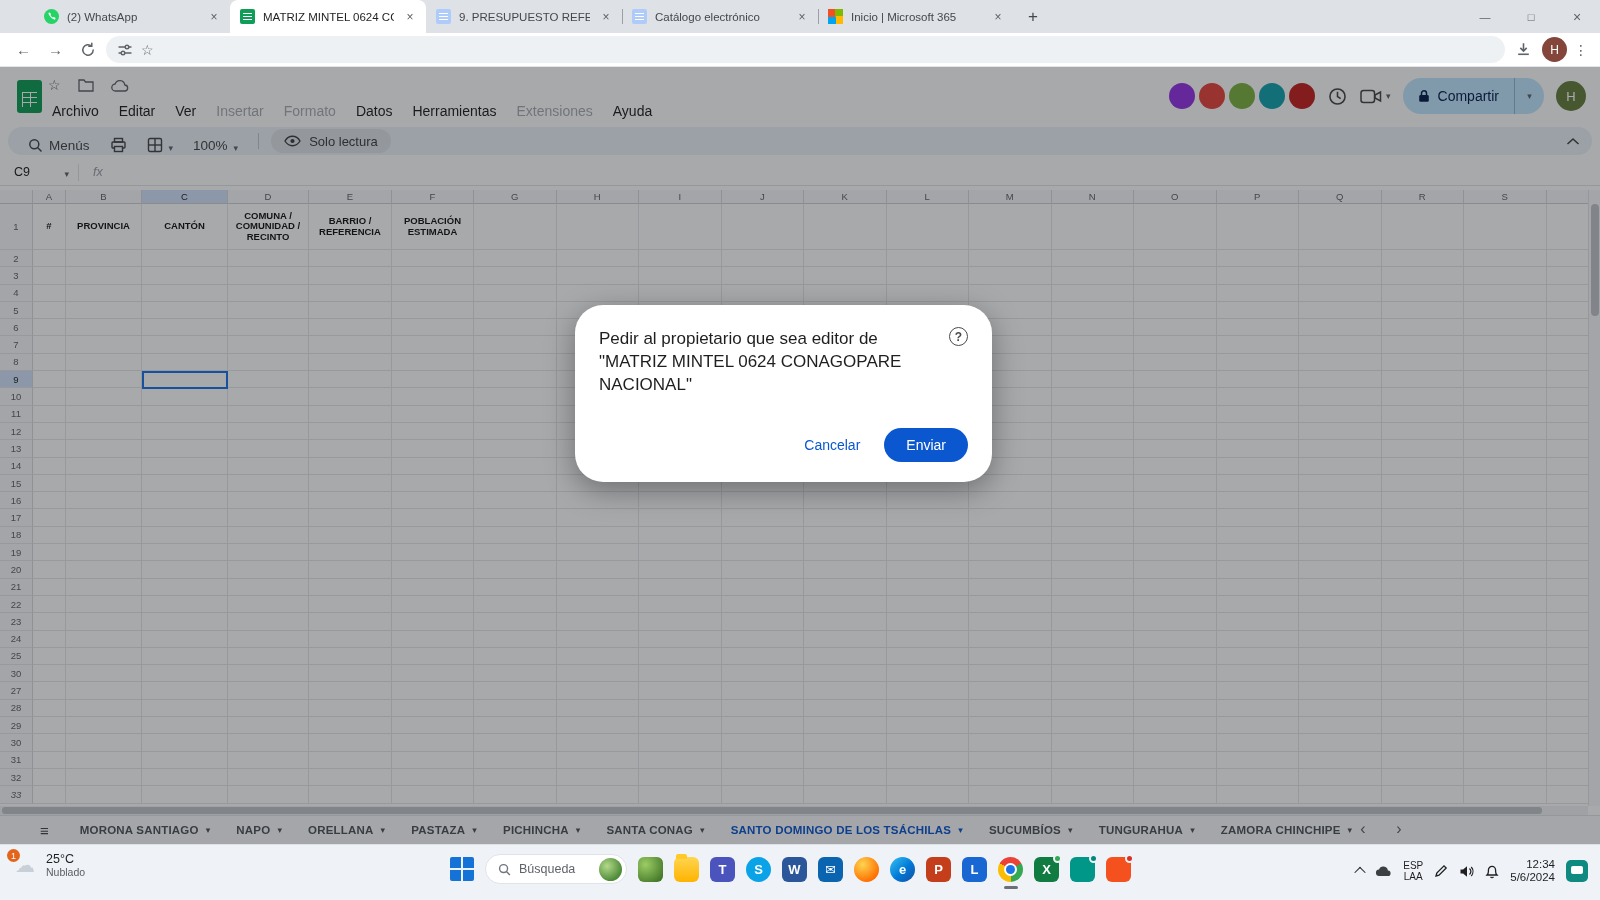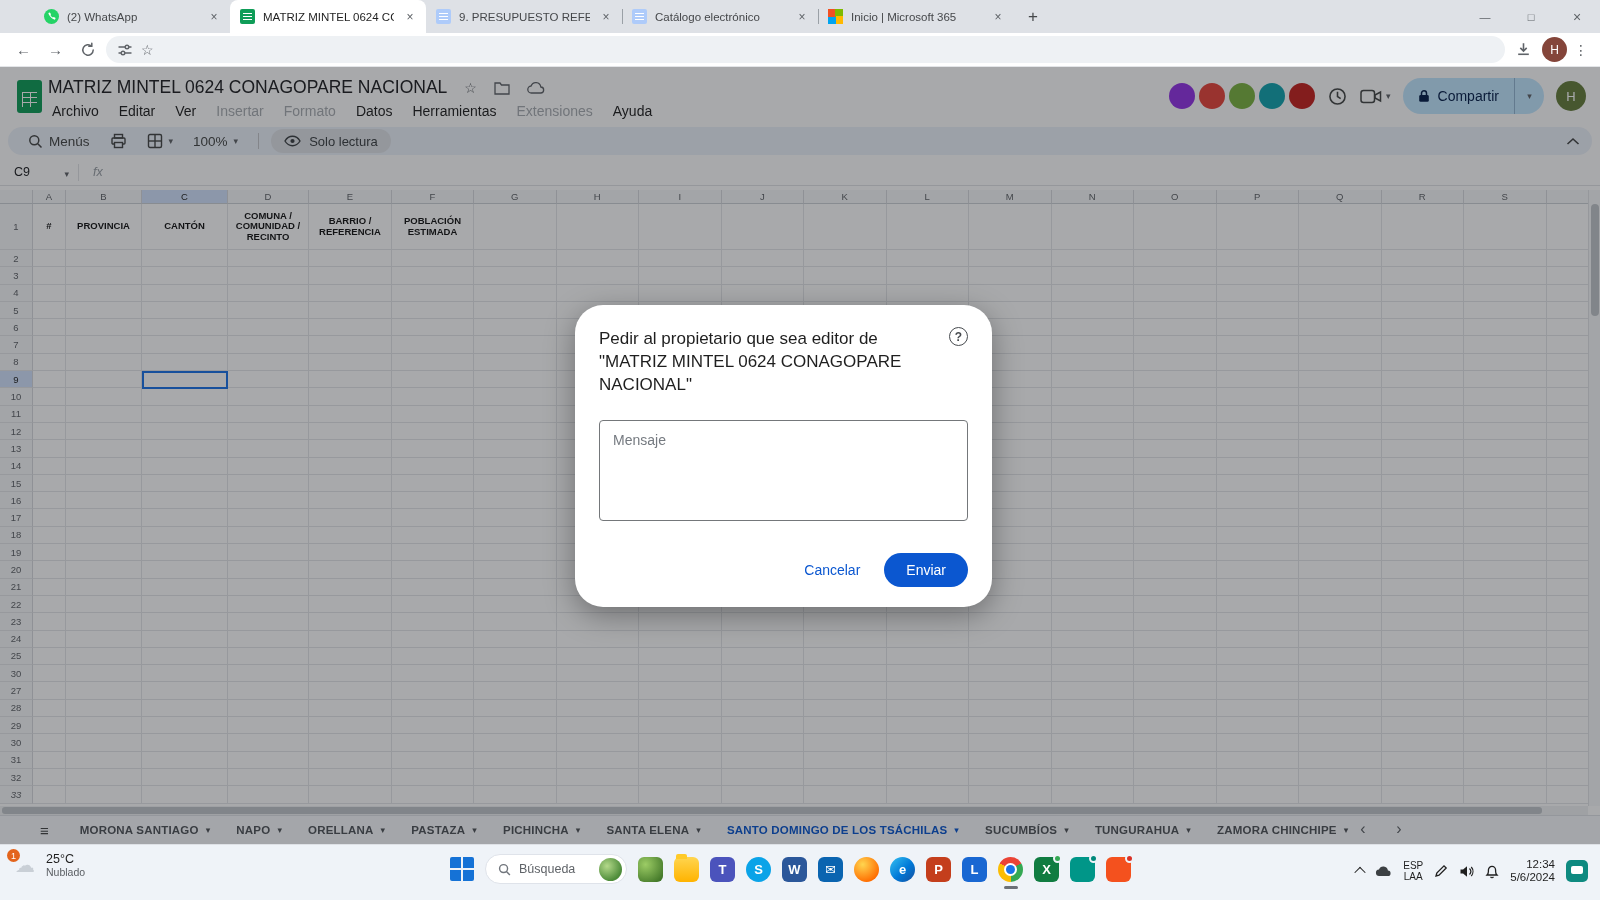--- a/index.html
+++ b/index.html
@@ -49,21 +49,21 @@
 #collabs{display:flex;gap:4px}
 .collab{width:26px;height:26px;border-radius:50%}
 #cam-group{display:flex;align-items:center;gap:4px;color:#444746}
 .caret{font-size:9px;color:#5f6368}
 #share-btn{display:flex;height:36px;border-radius:18px;overflow:hidden;background:#c2e7ff}
 #share-main{display:flex;align-items:center;gap:8px;padding:0 15px;font-size:14px;font-weight:500;color:#041e49}
 #share-caret{width:30px;display:flex;align-items:center;justify-content:center;border-left:1px solid rgba(4,30,73,.25)}
 #sheets-avatar{width:30px;height:30px;border-radius:50%;background:#667d3c;color:#fff;font-size:13px;display:flex;align-items:center;justify-content:center}
 
 #toolbar{position:absolute;left:8px;right:8px;top:60px;height:28px;background:#edf2fa;border-radius:14px;display:flex;align-items:center;padding:0 12px;gap:4px;color:#444746}
-.tbtn{height:24px;display:flex;align-items:center;gap:6px;padding:0 8px;border-radius:12px;font-size:13.5px;color:#444746}
+.tbtn{height:24px;display:flex;align-items:flex-end;gap:6px;padding:0 8px;border-radius:12px;font-size:13.5px;color:#444746}
 .tsep{width:1px;height:16px;background:#c4c7cb;margin:0 8px}
 #ro-pill{height:24px;background:#dfe3e8;border-radius:12px;display:flex;align-items:center;gap:8px;padding:0 13px;font-size:13px;color:#3c4043}
 #tb-collapse{margin-left:auto;display:flex;align-items:center}
 
 #formulabar{position:absolute;left:0;right:0;top:92px;height:27px;display:flex;align-items:center;border-bottom:1px solid #e1e3e6}
 #namebox{width:78px;display:flex;align-items:flex-end;padding:0 9px 0 14px;font-size:12.5px;color:#202124}
 #namebox .caret{margin-left:auto}
 .fxsep{width:1px;height:17px;background:#e1e3e6}
 #fx{font-style:italic;font-size:12.5px;color:#9aa0a6;padding:0 14px}
 
@@ -203,21 +203,20 @@
           <path d="M3 12.5h10" stroke="#5f6368" stroke-width="1.5"></path>
         </svg>
       </span>
     <div class="avatar-sm">H</div>
     <span class="dots">⋮</span>
   </div>
 
   <div id="page">
     <div id="sheets-logo"></div>
     <div id="doc-title-row">
-      <span id="doc-title">MATRIZ MINTEL 0624 CONAGOPARE NACIONAL</span>
       <span class="title-ico">☆</span>
       <span class="title-ico">
           <svg width="16" height="14" viewBox="0 0 16 14">
             <path d="M1 2h5l1.5 2H15v9H1z" fill="none" stroke="#5f6368" stroke-width="1.3"></path>
           </svg>
         </span>
       <span class="title-ico">
           <svg width="18" height="13" viewBox="0 0 18 13">
             <path d="M4.5 12a3.5 3.5 0 0 1-.4-7A5 5 0 0 1 13.8 6 3 3 0 0 1 13.5 12z" fill="none" stroke="#5f6368" stroke-width="1.3"></path>
           </svg>
@@ -1141,21 +1140,21 @@
           </div>
           <div class="stab">
             <span>PASTAZA</span>
             <span class="caret">▾</span>
           </div>
           <div class="stab">
             <span>PICHINCHA</span>
             <span class="caret">▾</span>
           </div>
           <div class="stab">
-            <span>SANTA ELENA</span>
+            <span>SANTA CONAG</span>
             <span class="caret">▾</span>
           </div>
           <div class="stab active">
             <span>SANTO DOMINGO DE LOS TSÁCHILAS</span>
             <span class="caret">▾</span>
           </div>
           <div class="stab">
             <span>SUCUMBÍOS</span>
             <span class="caret">▾</span>
           </div>
@@ -1172,21 +1171,20 @@
       <span class="tabnav" style="left:1388px">›</span>
     </div>
   </div>
 
   <div id="dim"></div>
   <div id="dialog">
     <div class="dhead">
       <div class="dtitle">Pedir al propietario que sea editor de "MATRIZ MINTEL 0624 CONAGOPARE NACIONAL"</div>
       <div class="dhelp">?</div>
     </div>
-    <textarea placeholder="Mensaje" style=""></textarea>
     <div class="dactions">
       <button class="btn-text">Cancelar</button>
       <button class="btn-filled">Enviar</button>
     </div>
   </div>
 
   <div id="taskbar">
     <div id="weather">
       <div id="weather-ico">
         <span>☁</span>

